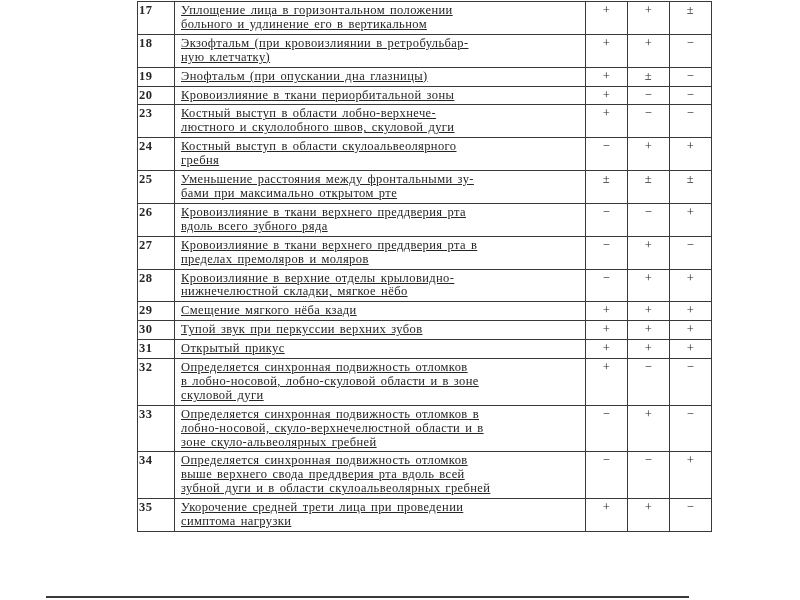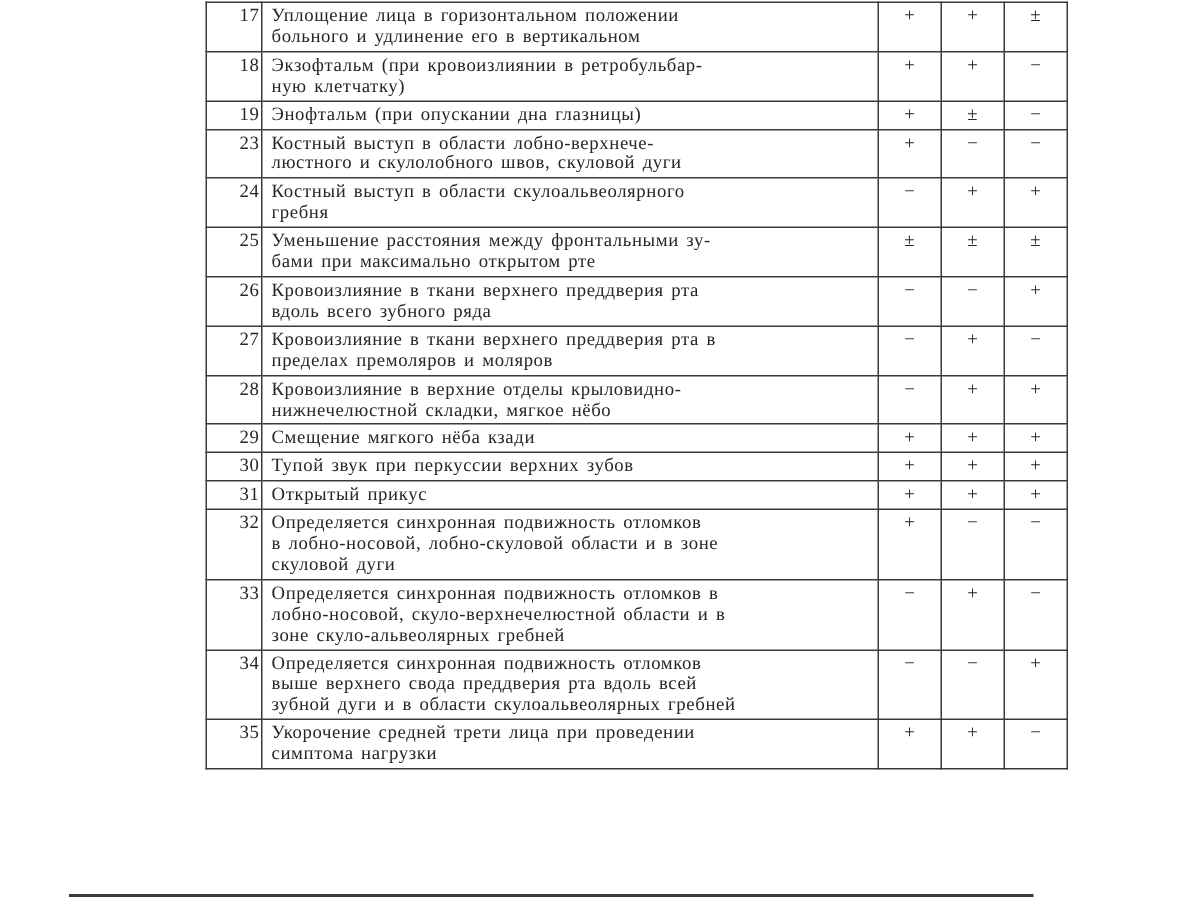--- a/index.html
+++ b/index.html
@@ -30,31 +30,33 @@
     vertical-align: top;
     color: #262626;
     font-size: 12.5px;
     line-height: 13.9px;
     letter-spacing: 0.4px;
     padding-top: 2px;
     padding-bottom: 2px;
   }
   td.num {
     width: 34px;
-    text-align: right;
+    text-align: left;
     padding-left: 1px;
     padding-right: 1px;
+    font-weight: bold;
   }
   td.sym {
     width: 400px;
     text-align: left;
     white-space: pre-line;
     padding-left: 6px;
     padding-right: 4px;
     word-spacing: 1.5px;
+    text-decoration: underline;
   }
   td.val {
     width: 39px;
     text-align: center;
     font-size: 13px;
   }
   .bottom-rule {
     position: absolute;
     left: 46px;
     top: 596px;
@@ -86,20 +88,27 @@
           <td class="val">−</td>
         </tr>
         <tr>
           <td class="num">19</td>
           <td class="sym">Энофтальм (при опускании дна глазницы)</td>
           <td class="val">+</td>
           <td class="val">±</td>
           <td class="val">−</td>
         </tr>
         <tr>
+          <td class="num">20</td>
+          <td class="sym">Кровоизлияние в ткани периорбитальной зоны</td>
+          <td class="val">+</td>
+          <td class="val">−</td>
+          <td class="val">−</td>
+        </tr>
+        <tr>
           <td class="num">23</td>
           <td class="sym">Костный выступ в области лобно-верхнече-
 люстного и скулолобного швов, скуловой дуги</td>
           <td class="val">+</td>
           <td class="val">−</td>
           <td class="val">−</td>
         </tr>
         <tr>
           <td class="num">24</td>
           <td class="sym">Костный выступ в области скулоальвеолярного

